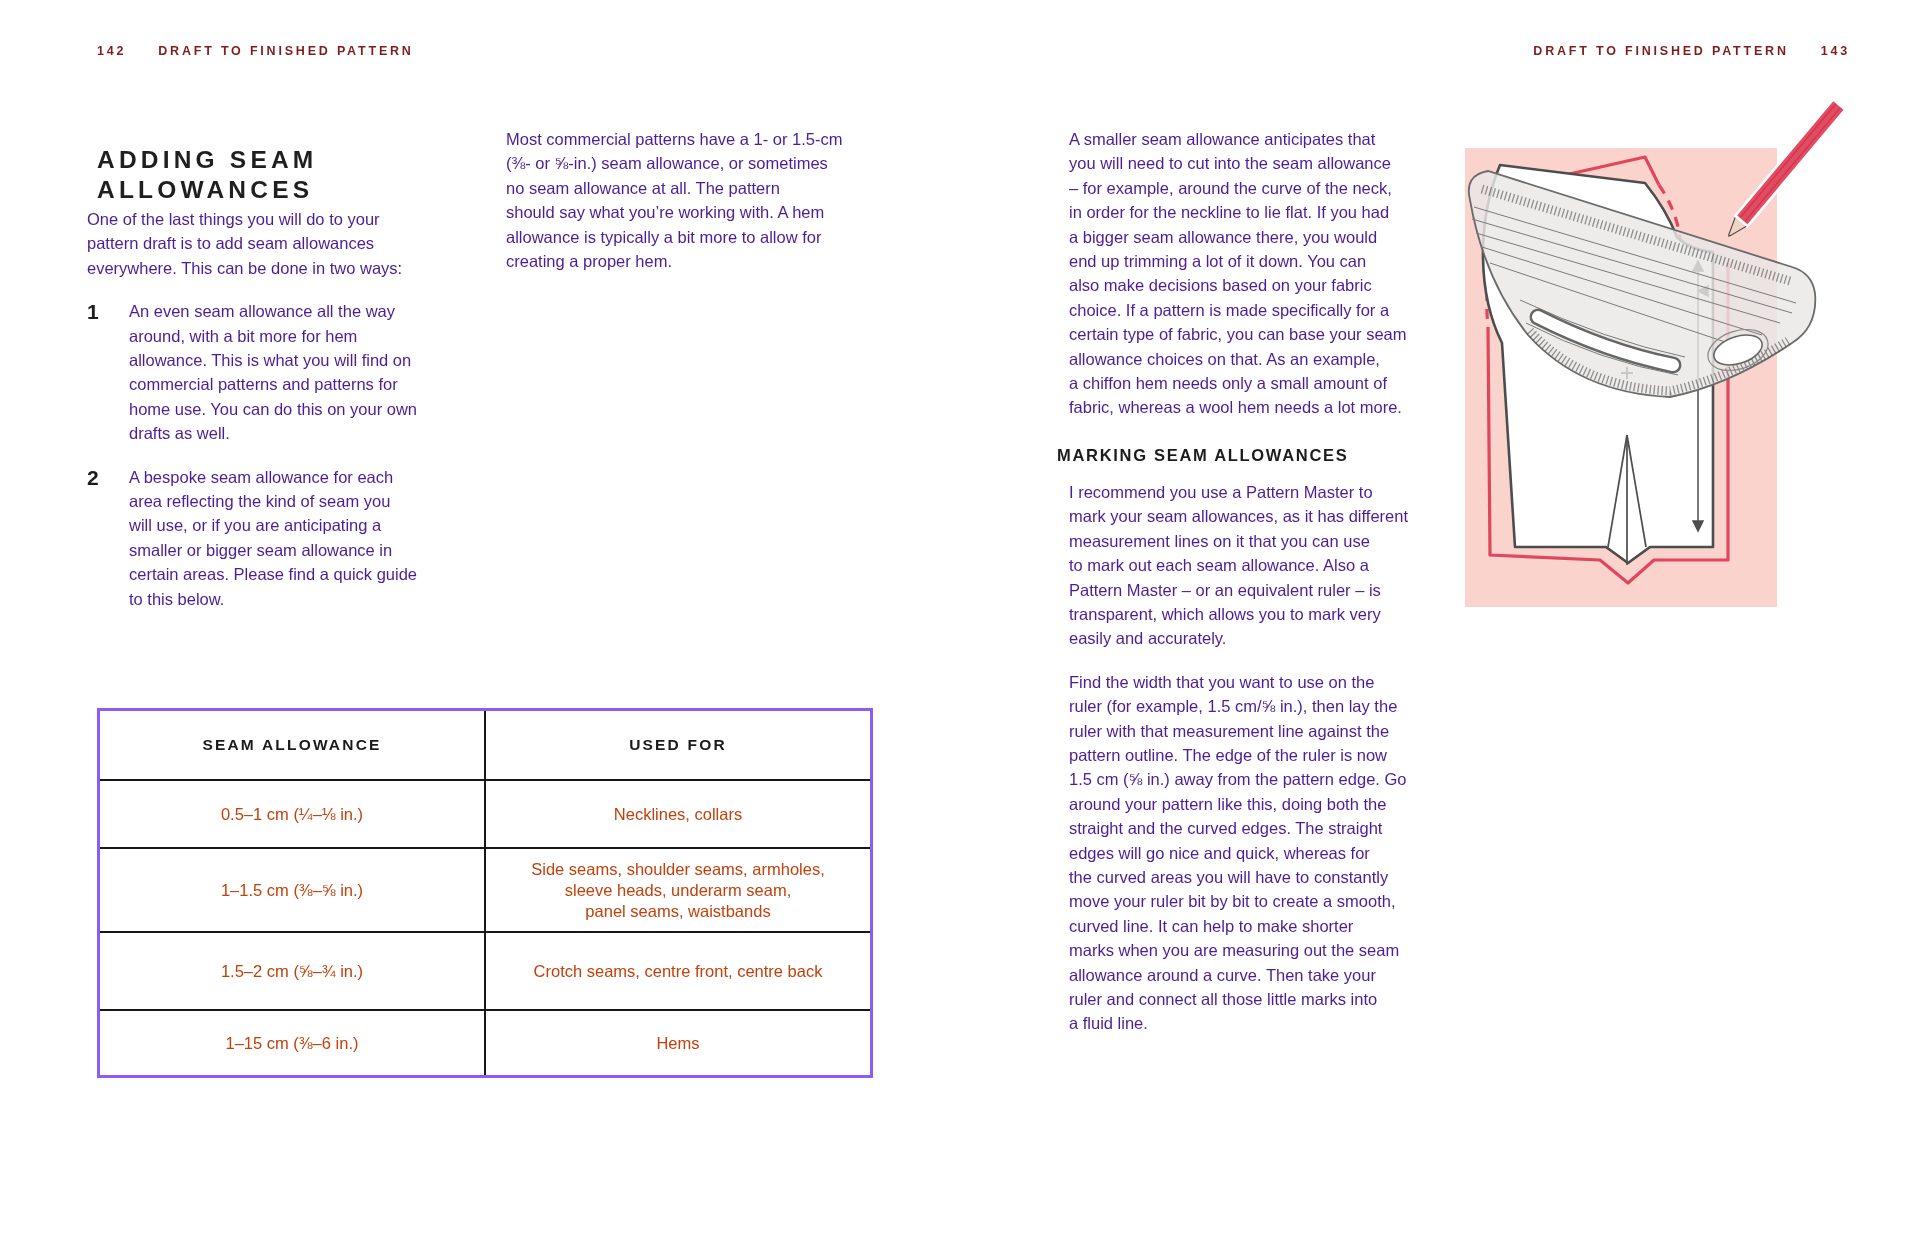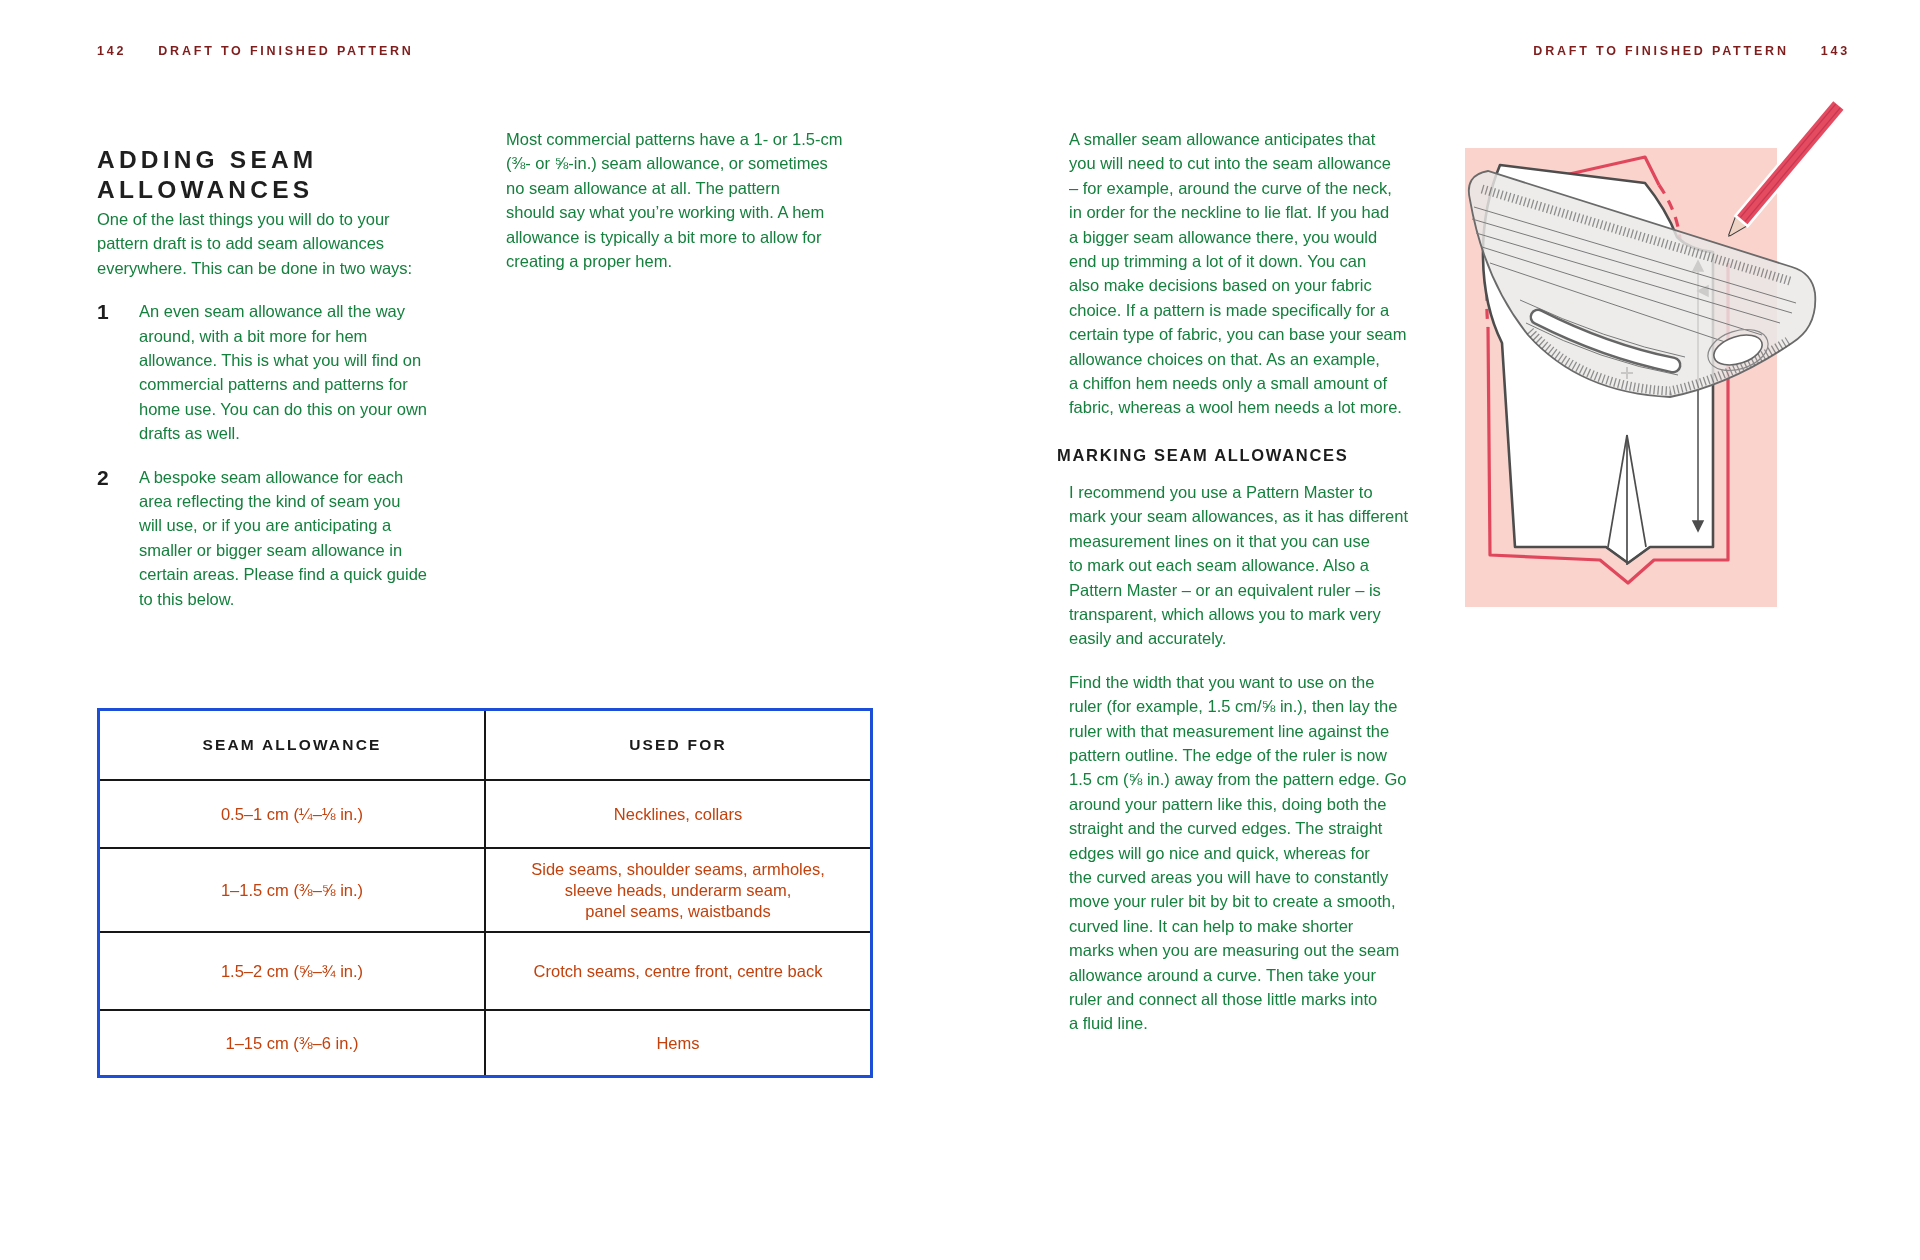--- a/index.html
+++ b/index.html
@@ -13,37 +13,37 @@
     font-size:12.5px;font-weight:700;letter-spacing:2.8px;color:#7f1d1d;
   }
   .running-head.left{left:97px;}
   .running-head.right{right:70px;}
   .page-title{
     position:absolute;left:97px;top:129px;
     font-size:24.5px;font-weight:700;letter-spacing:4.2px;line-height:30px;
     color:#1f1f1f;white-space:pre-line;
   }
   .para{
-    font-size:16.5px;line-height:24.4px;color:#15803d;white-space:pre-line;margin:0;
-  }
-  .col1{position:absolute;left:97px;top:207px;width:372px;}
+    font-size:16.5px;line-height:24.4px;color:#4c1d95;white-space:pre-line;margin:0;
+  }
+  .col1{position:absolute;left:87px;top:207px;width:372px;}
   .col1 .intro{margin-bottom:17px;}
   .list-item{display:flex;margin-top:19px;}
   .list-num{width:42px;flex:0 0 42px;font-size:21px;font-weight:700;color:#1d1d1d;line-height:25px;}
   .list-text{flex:1;}
   .col2{position:absolute;left:506px;top:127px;width:380px;}
   .colR{position:absolute;left:1057px;top:127px;width:398px;}
   .colR .para{margin-bottom:19px;margin-left:12px;}
   .subhead{
     font-size:16.5px;font-weight:700;letter-spacing:1.7px;color:#1c1c1c;
     margin:26px 0 15px 0;
   }
   table.sa-table{
     position:absolute;left:97px;top:708px;width:776px;
-    border-collapse:collapse;border:3px solid #1d4ed8;table-layout:fixed;
+    border-collapse:collapse;border:3px solid #8b5cf6;table-layout:fixed;
   }
   .sa-table th,.sa-table td{
     border:2px solid #171717;text-align:center;vertical-align:middle;padding:4px 14px;
   }
   .sa-table th{
     font-size:15.5px;font-weight:700;letter-spacing:2.2px;color:#1a1a1a;height:60px;
   }
   .sa-table td{
     font-size:16.5px;color:#c2410c;line-height:21px;white-space:pre-line;
   }

